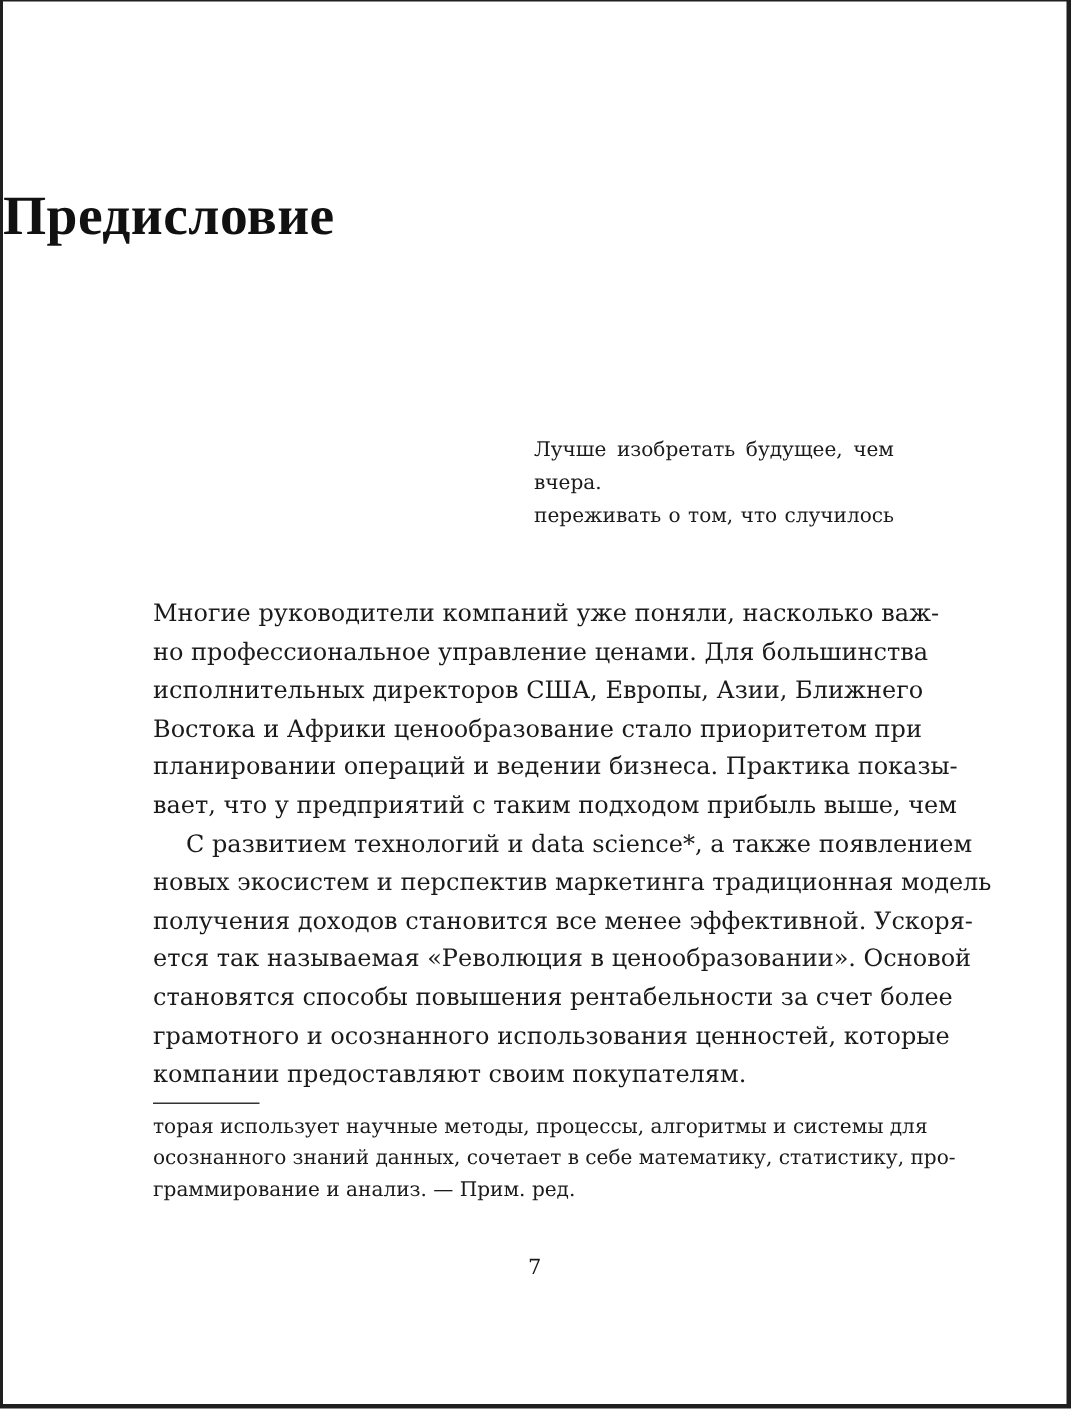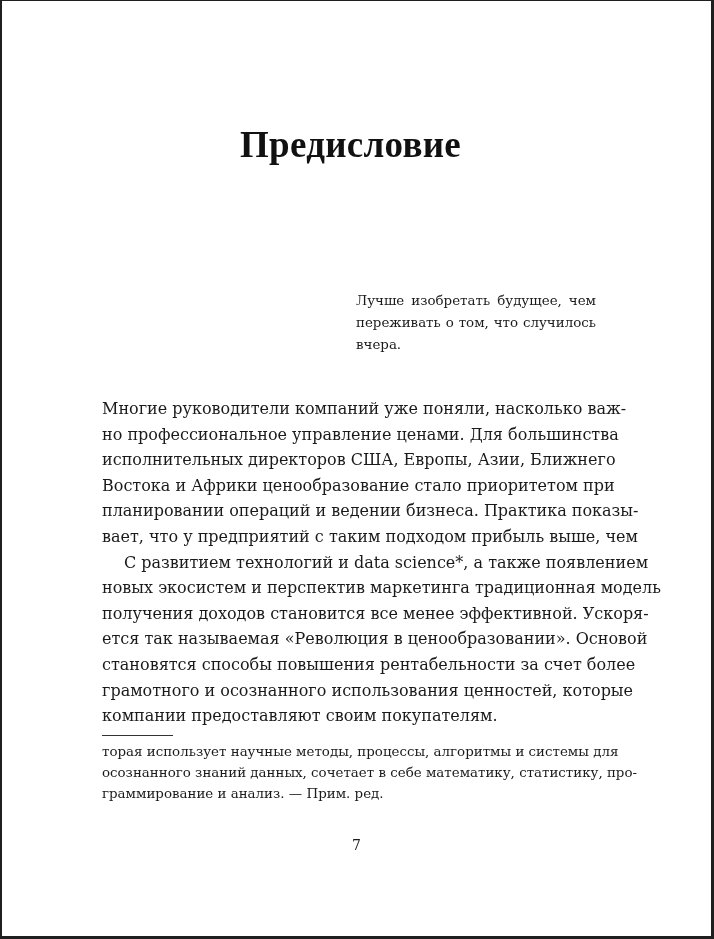--- a/index.html
+++ b/index.html
@@ -12,21 +12,21 @@
     border-top: 1px solid #1f1f1f;
     border-right: 3px solid #1f1f1f;
     border-bottom: 3px solid #1f1f1f;
     background: #ffffff;
     color: #1a1a1a;
     font-family: "DejaVu Serif", "Liberation Serif", serif;
   }
   .title {
     position: absolute;
     left: 0; right: 12px; top: 122px;
-    text-align: center;
+    text-align: left;
     font-family: "Liberation Serif", "DejaVu Serif", serif;
     font-weight: bold;
     font-size: 37px;
     letter-spacing: 0.3px;
     color: #111;
     margin: 0;
   }
   .epigraph {
     position: absolute;
     left: 354px; top: 289px;
@@ -74,22 +74,22 @@
 </style>
 </head>
 <body>
 
 <div class="page">
   <h1 class="title">Предисловие</h1>
 
   <div class="epigraph">
     <div class="epigraph-text">
       <span class="line">Лучше изобретать будущее, чем</span>
+      <span class="line last">вчера.</span>
       <span class="line">переживать о том, что случилось</span>
-      <span class="line last">вчера.</span>
     </div>
   </div>
 
   <div class="body-text">
     <p>
       <span class="line">Многие руководители компаний уже поняли, насколько важ-</span>
       <span class="line">но профессиональное управление ценами. Для большинства</span>
       <span class="line">исполнительных директоров США, Европы, Азии, Ближнего</span>
       <span class="line">Востока и Африки ценообразование стало приоритетом при</span>
       <span class="line">планировании операций и ведении бизнеса. Практика показы-</span>

